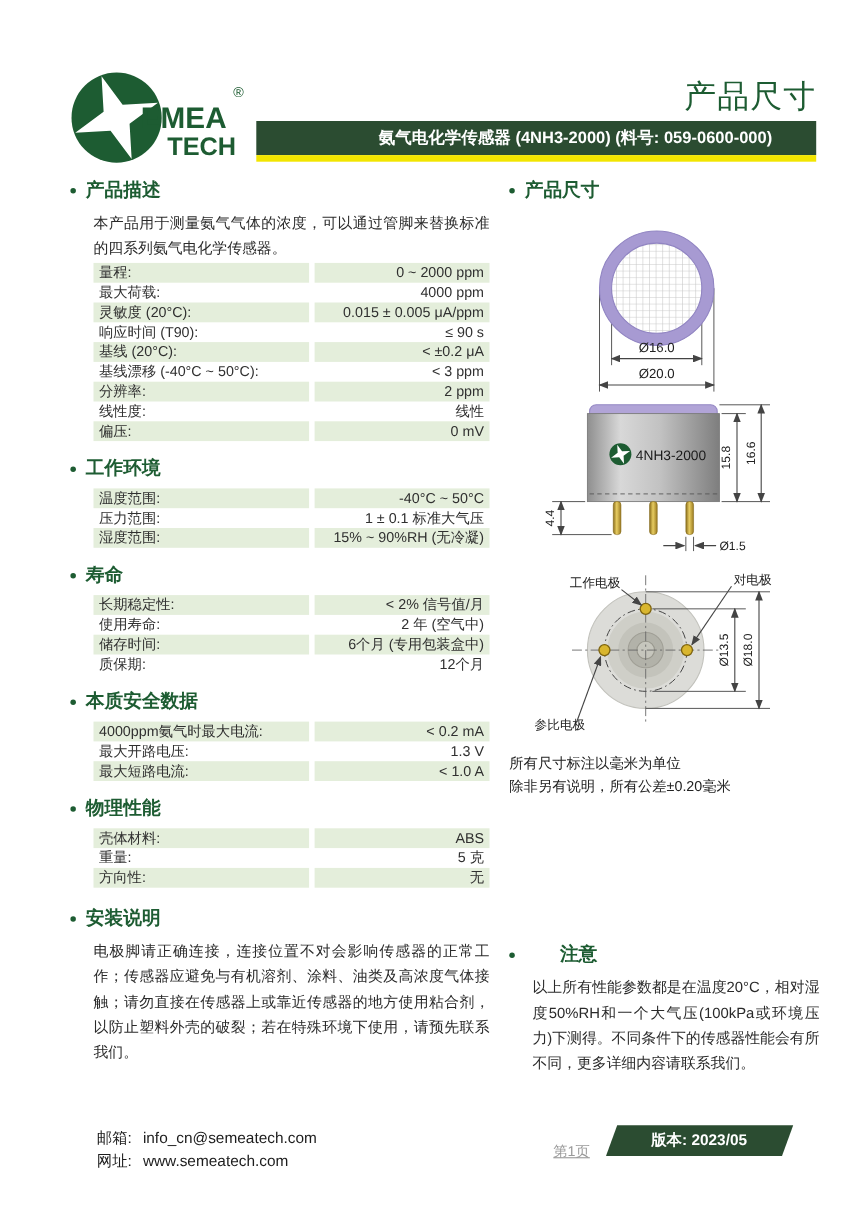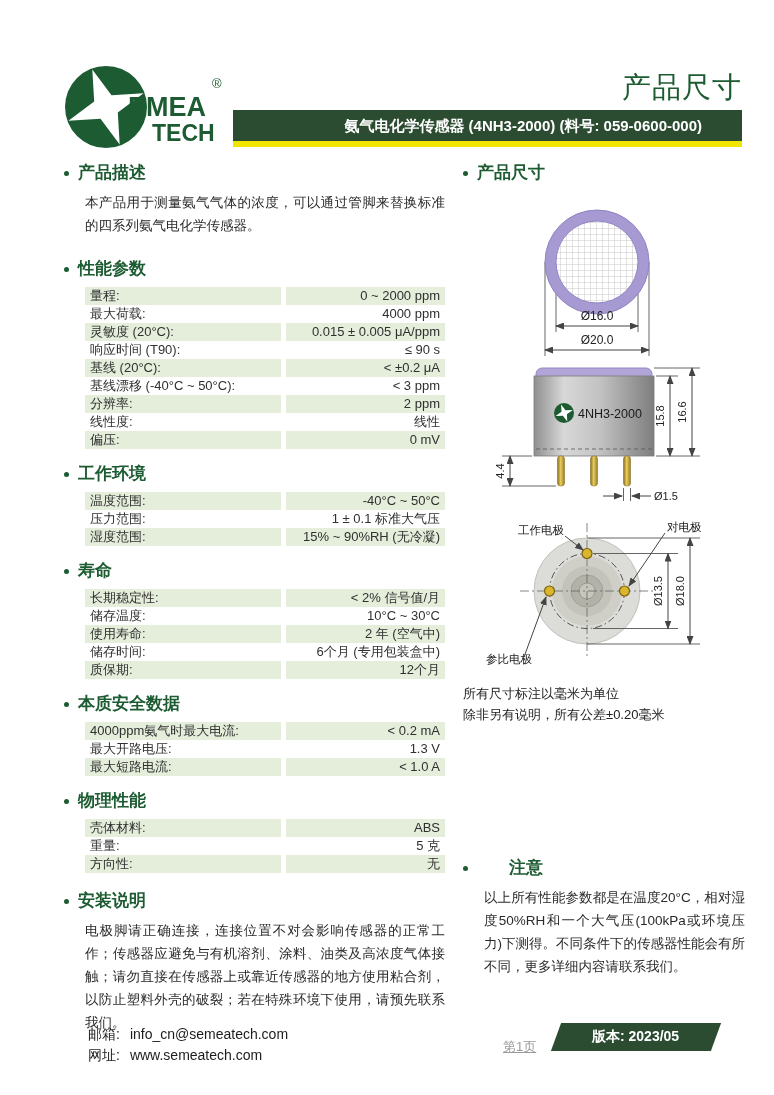--- a/index.html
+++ b/index.html
@@ -85,24 +85,20 @@
 <div class="band-underline"></div>
 
 <div class="col-left">
 
   <h2 class="sec-h">
     <span class="dot"></span>
     <span>产品描述</span>
   </h2>
   <p class="body-text">本产品用于测量氨气气体的浓度，可以通过管脚来替换标准的四系列氨气电化学传感器。</p>
 
-  <h2 class="sec-h" style="margin-top:21px;">
-    <span class="dot"></span>
-    <span>性能参数</span>
-  </h2>
   <div class="spec-table">
 
       <div class="trow">
         <div class="cell tlabel">量程:</div>
         <div class="cell tval">0 ~ 2000 ppm</div>
       </div>
 
       <div class="trow">
         <div class="cell tlabel">最大荷载:</div>
         <div class="cell tval">4000 ppm</div>
@@ -170,24 +166,20 @@
     <span class="dot"></span>
     <span>寿命</span>
   </h2>
   <div class="spec-table">
 
       <div class="trow">
         <div class="cell tlabel">长期稳定性:</div>
         <div class="cell tval">&lt; 2% 信号值/月</div>
       </div>
 
-      <div class="trow">
-        <div class="cell tlabel">储存温度:</div>
-        <div class="cell tval">10°C ~ 30°C</div>
-      </div>
 
       <div class="trow">
         <div class="cell tlabel">使用寿命:</div>
         <div class="cell tval">2 年 (空气中)</div>
       </div>
 
       <div class="trow">
         <div class="cell tlabel">储存时间:</div>
         <div class="cell tval">6个月 (专用包装盒中)</div>
       </div>

